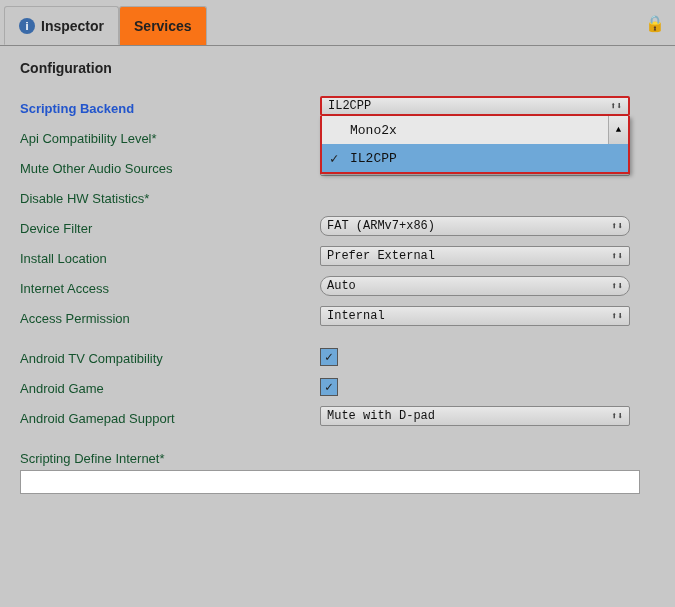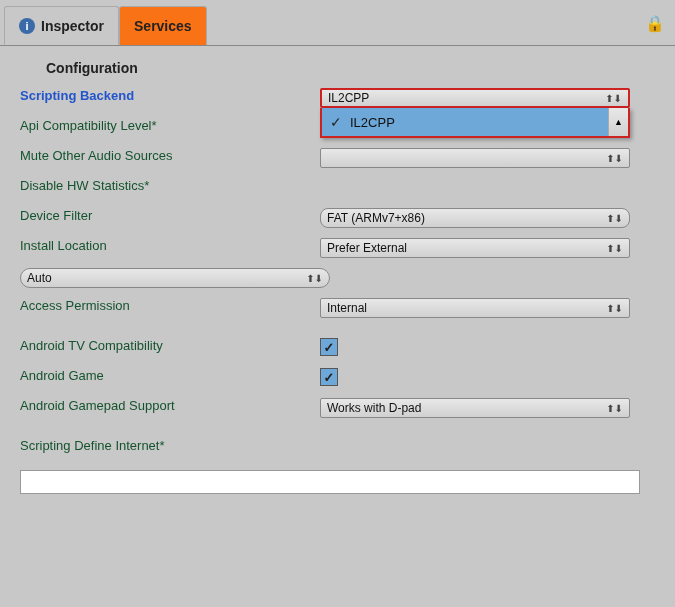--- a/index.html
+++ b/index.html
@@ -73,43 +73,43 @@
       flex: 1;
       padding: 14px 20px;
       background: #c8c8c8;
       overflow-y: auto;
     }
     .section-title {
       font-size: 14px;
       font-weight: bold;
       color: #222;
       margin-bottom: 12px;
-      margin-left: 26px;
     }
     
     .config-row {
       display: flex;
-      align-items: flex-start;
+      align-items: flex-end;
       min-height: 28px;
       margin-bottom: 2px;
     }
     .row-label {
       flex: 0 0 300px;
       font-size: 13px;
       color: #14532d;
       padding-right: 8px;
     }
     .row-label.blue {
       color: #2255cc;
       font-weight: bold;
     }
     .row-control {
       flex: 1;
       display: flex;
       align-items: center;
+      font-family: Liberation Mono, monospace;
     }
     
     .dropdown-btn {
       width: 100%;
       max-width: 310px;
       height: 20px;
       background: linear-gradient(to bottom, #e8e8e8, #d0d0d0);
       border: 1px solid #888;
       border-radius: 2px;
       display: flex;
@@ -216,20 +216,24 @@
       <div class="row-label blue">Scripting Backend</div>
       <div class="row-control">
         <div class="dropdown-panel">
           <div class="dropdown-btn" style="border:2px solid #cc2222;">
             <span>IL2CPP</span>
             <span class="dropdown-arrow">⬆⬇</span>
           </div>
           <div class="dropdown-list">
 
             <div style="position:absolute;right:0;top:0;width:20px;height:28px;background:linear-gradient(to bottom,#e8e8e8,#d0d0d0);border-left:1px solid #aaa;display:flex;align-items:center;justify-content:center;font-size:9px;">▲</div>
+            <div class="dropdown-item">
+              <span class="check-mark">&nbsp;&nbsp;</span>
+              <span>Mono2x</span>
+            </div>
             <div class="dropdown-item selected">
               <span class="check-mark">✓</span>
               <span>IL2CPP</span>
             </div>
           </div>
         </div>
       </div>
     </div>
 
     <div class="config-row">
@@ -271,20 +275,21 @@
       <div class="row-label">Install Location</div>
       <div class="row-control">
         <div class="dropdown-btn" style="max-width:310px;">
           <span>Prefer External</span>
           <span class="dropdown-arrow">⬆⬇</span>
         </div>
       </div>
     </div>
 
     <div class="config-row">
+      <div class="row-label">Internet Access</div>
       <div class="row-control">
         <div class="dropdown-btn" style="max-width:310px;border-radius:10px;">
           <span>Auto</span>
           <span class="dropdown-arrow">⬆⬇</span>
         </div>
       </div>
     </div>
 
     <div class="config-row">
       <div class="row-label">Access Permission</div>
@@ -313,21 +318,21 @@
         <div class="unity-checkbox">
           <span class="checkmark">✓</span>
         </div>
       </div>
     </div>
 
     <div class="config-row">
       <div class="row-label">Android Gamepad Support</div>
       <div class="row-control">
         <div class="dropdown-btn" style="max-width:310px;">
-          <span>Works with D-pad</span>
+          <span>Mute with D-pad</span>
           <span class="dropdown-arrow">⬆⬇</span>
         </div>
       </div>
     </div>
 
     <div class="spacer-row"></div>
 
     <div class="config-row">
       <div class="row-label">Scripting Define Internet*</div>
     </div>

